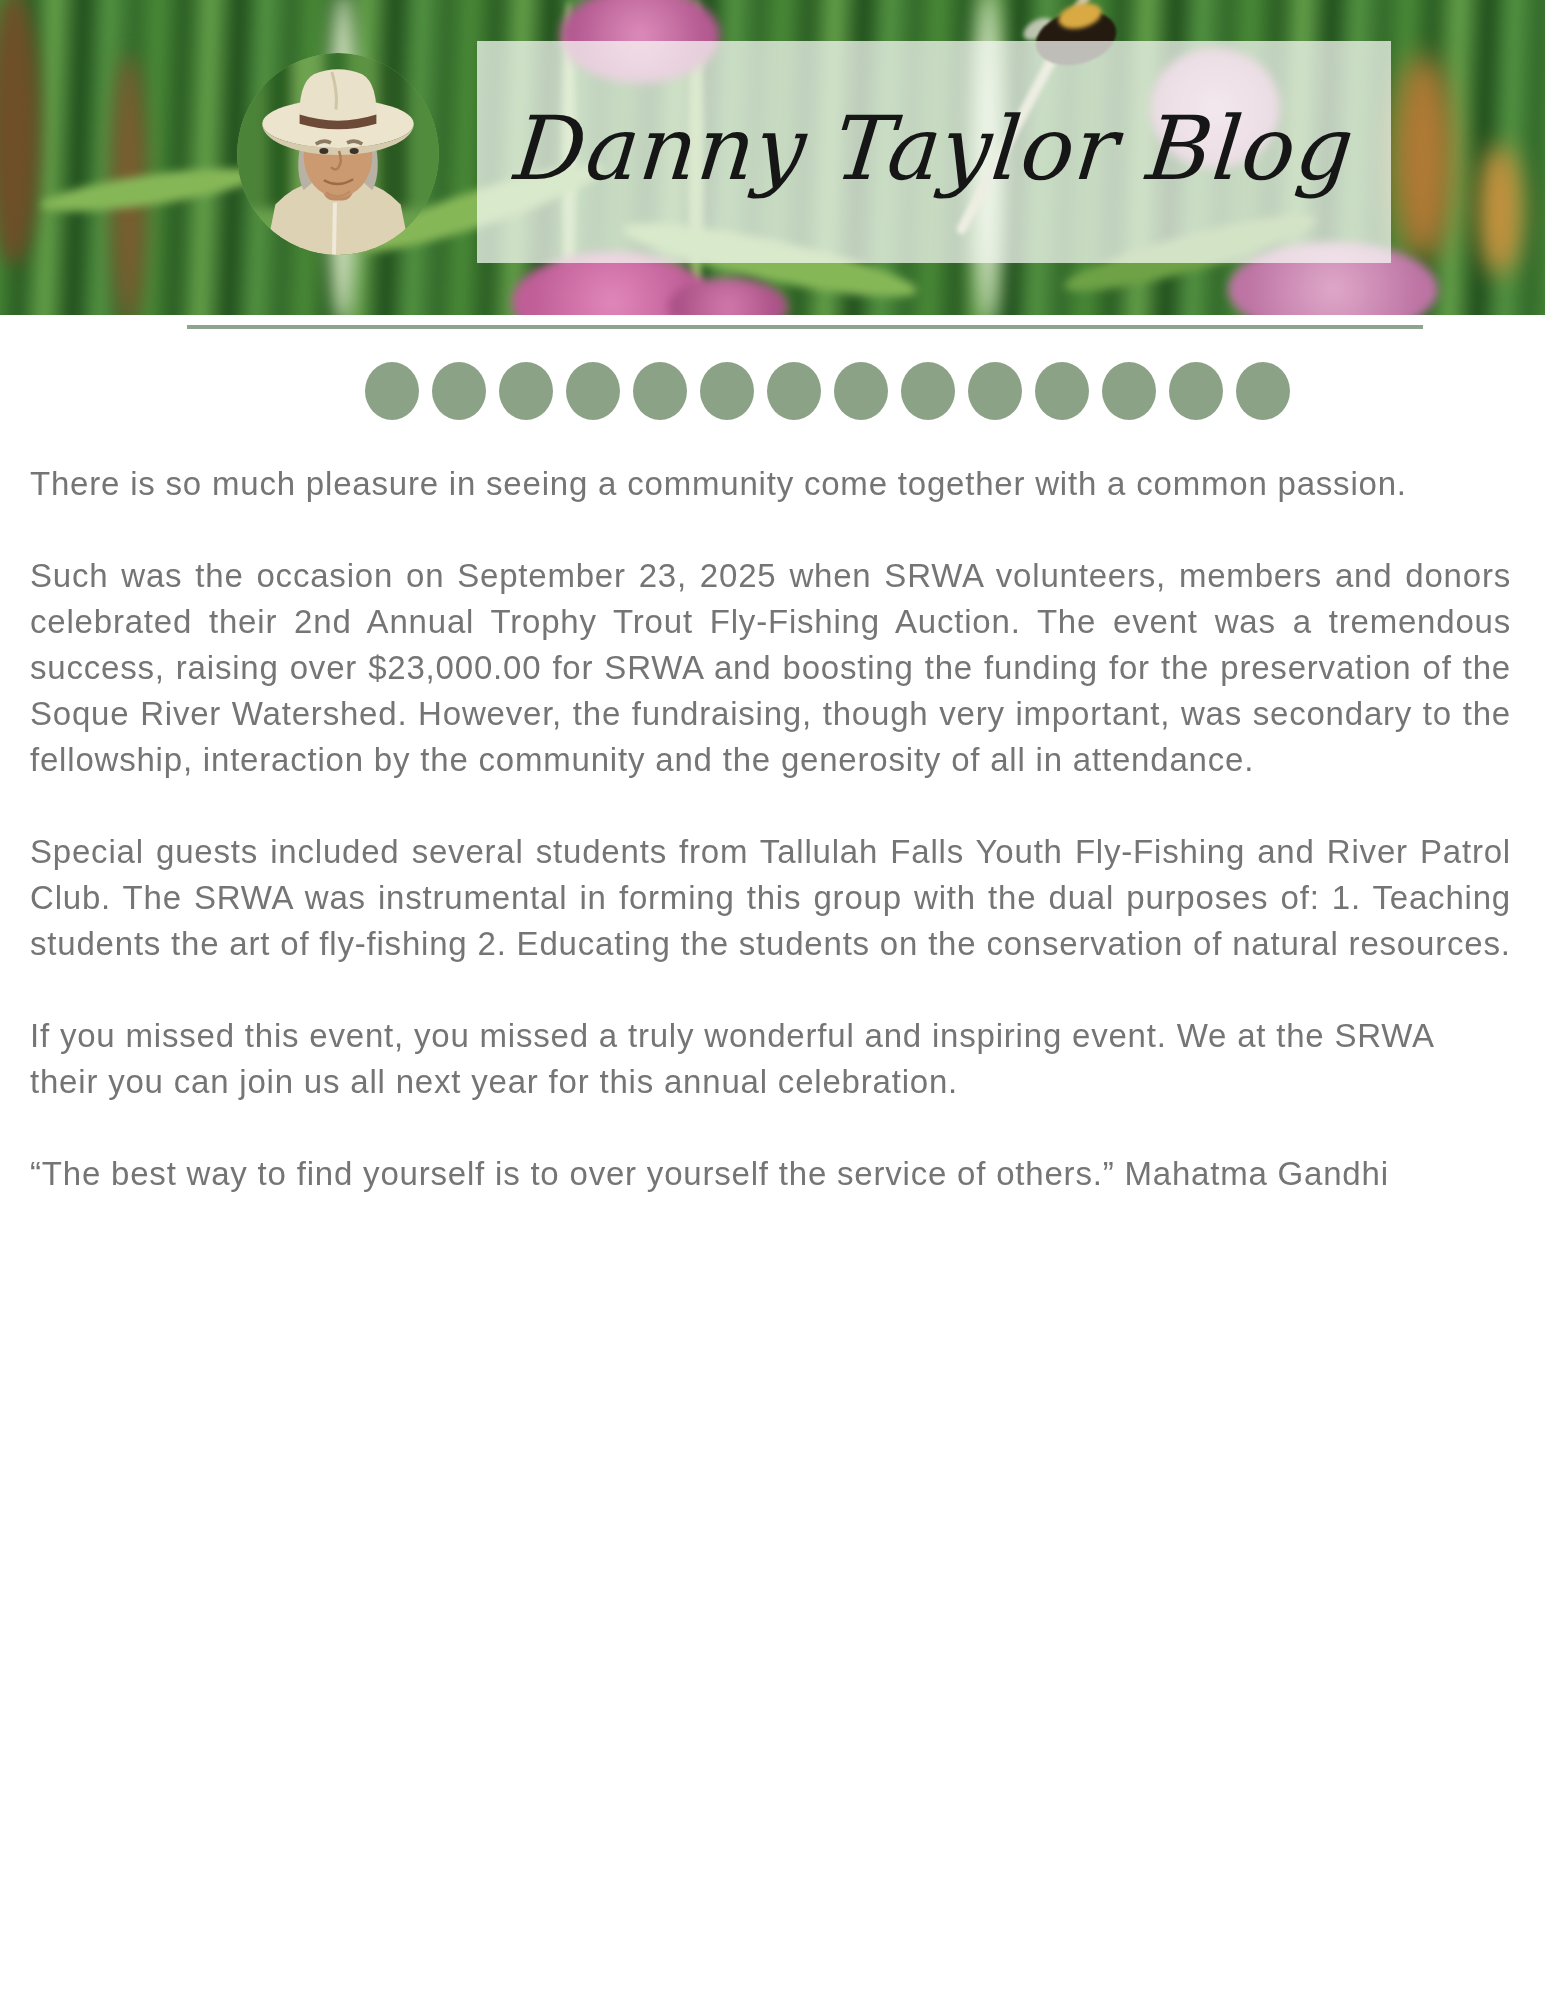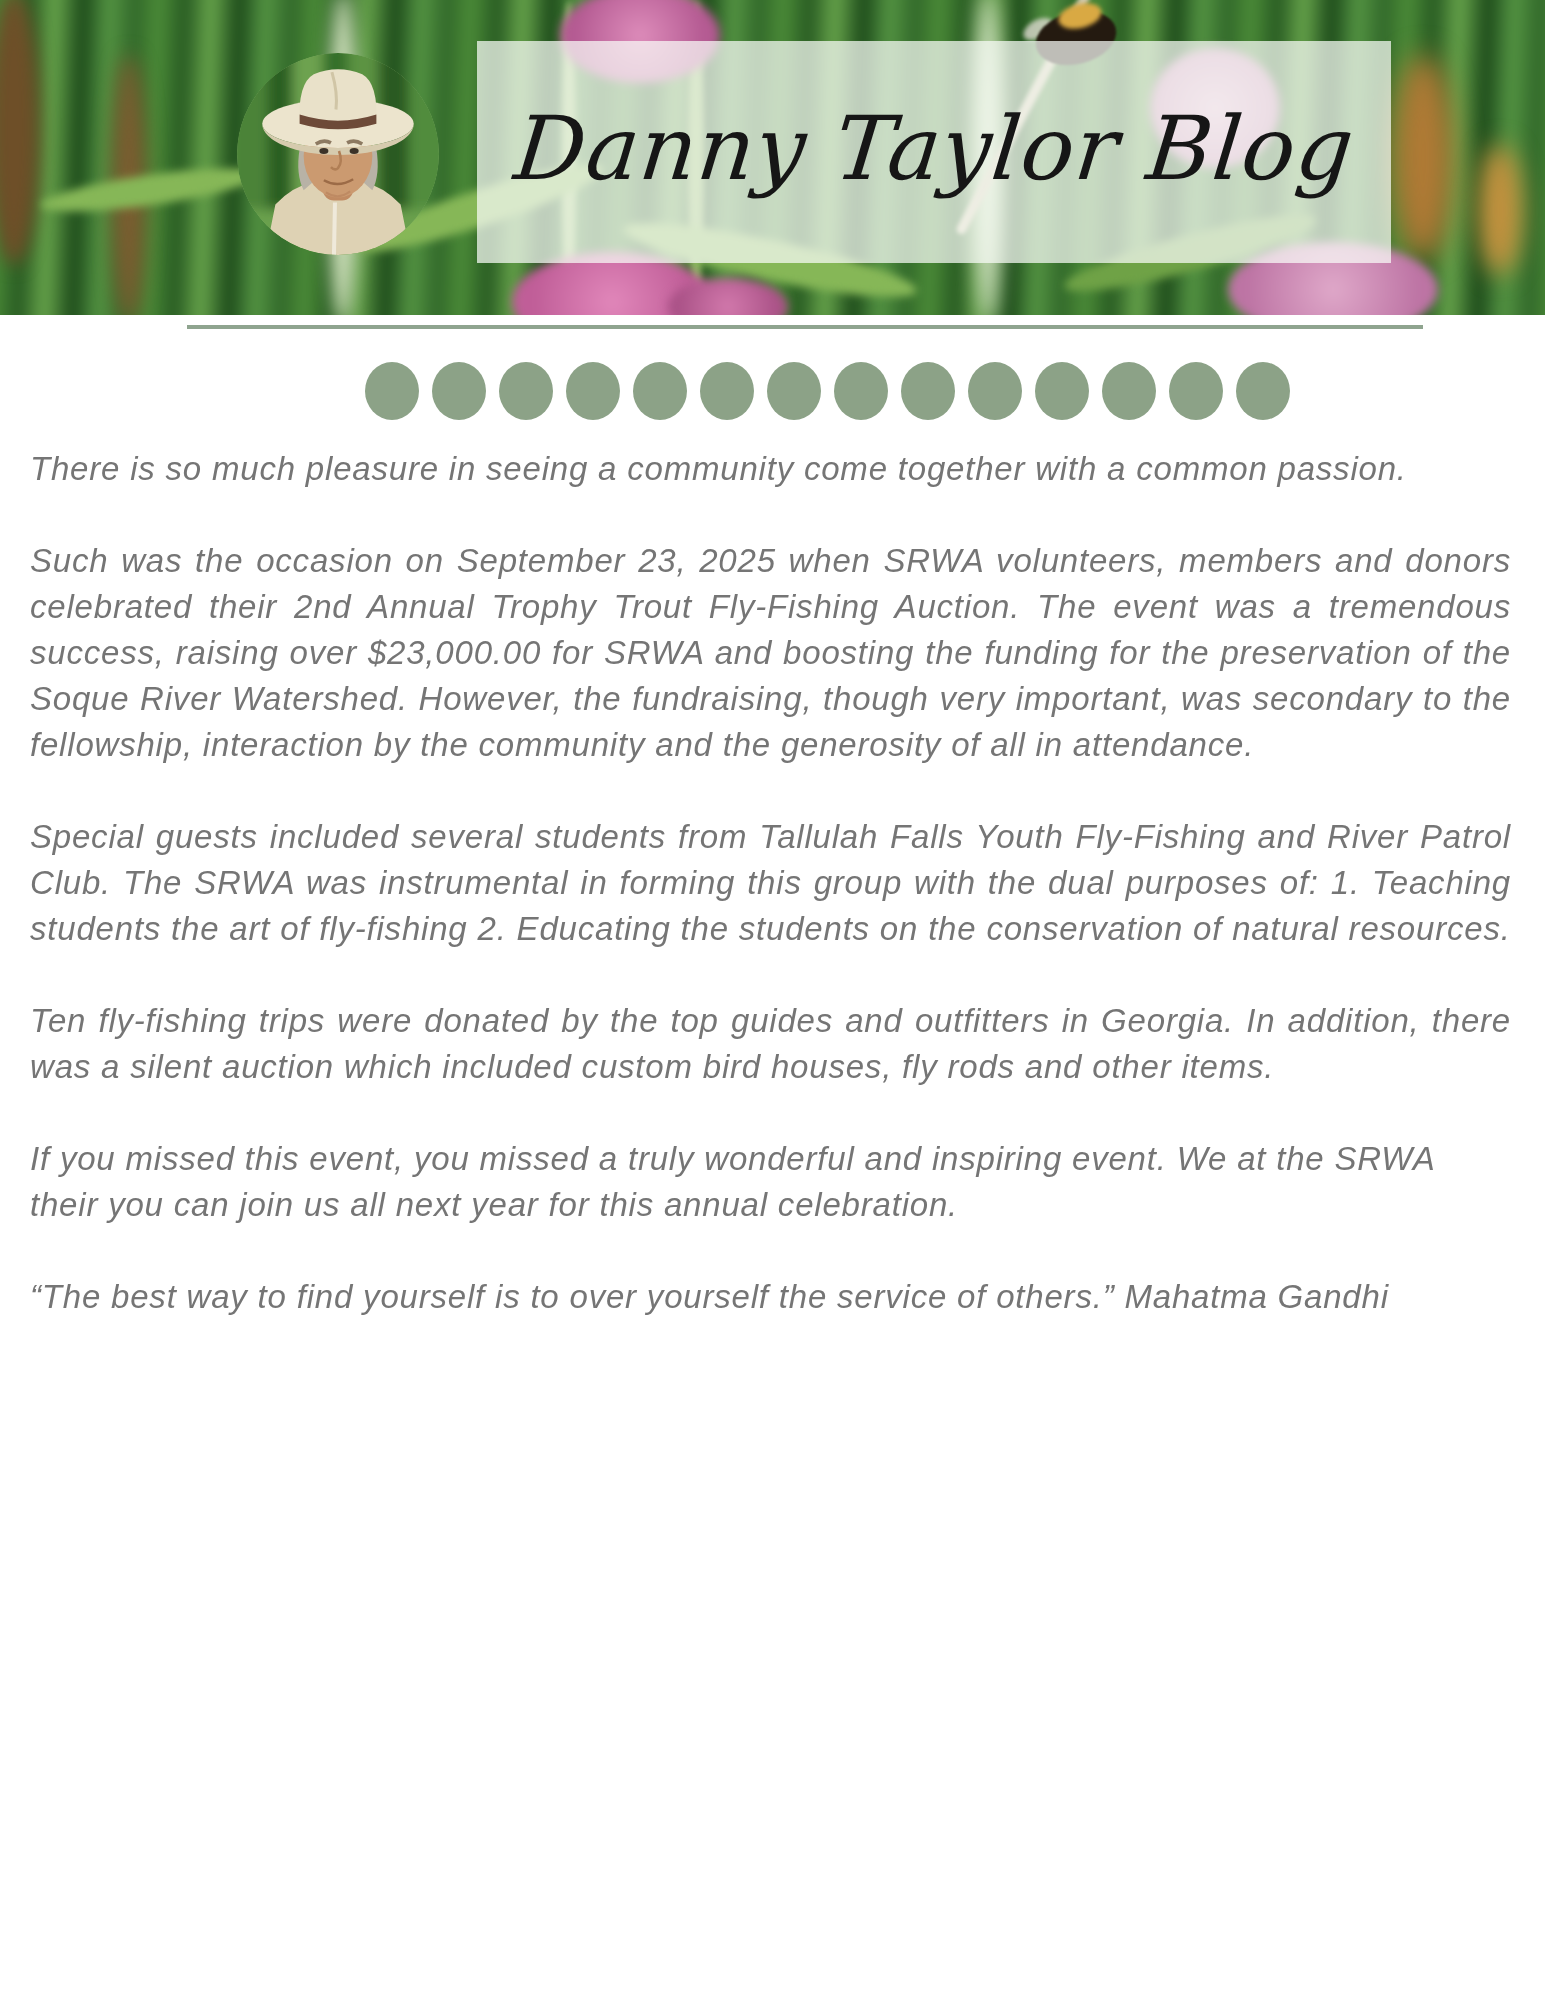--- a/index.html
+++ b/index.html
@@ -62,24 +62,23 @@
   }
   .avatar svg{display:block;width:202px;height:202px;}
 
   
   .rule{position:absolute;top:325px;left:187px;width:1236px;height:4px;background:#8fa48f;}
   .dots{position:absolute;top:362px;left:365px;display:flex;gap:13px;}
   .dot{width:54px;height:58px;border-radius:50%;background:#8ca287;}
 
   
   .article{
-    position:absolute;top:446px;left:30px;width:1481px;
+    position:absolute;top:461px;left:30px;width:1481px;
     color:#757575;font-size:33px;line-height:46px;letter-spacing:0.8px;
     font-weight:400;
-    font-style:italic;
   }
   .para{margin:0 0 46px 0;text-align:left;}
   .para.just{text-align:justify;}
 </style>
 </head>
 <body>
 
 <div class="page">
 
   <div class="hero">
@@ -174,20 +173,19 @@
     </div>
 
   <div class="article">
     <p class="para"><span>There is so much pleasure in seeing a community come together with a common passion.</span><br></p>
 
     <p class="para just"><span>Such was the occasion on September 23, 2025 when SRWA volunteers, members and donors celebrated their 2nd Annual Trophy Trout Fly-Fishing Auction. The event was a tremendous success, raising over $23,000.00 for SRWA and boosting the funding for the preservation of the Soque River Watershed. However, the fundraising, though very important, was secondary to the fellowship, interaction by the community and the generosity of all in attendance.</span></p>
 
     <p class="para just"><span>Special guests included several students from Tallulah Falls Youth Fly-Fishing and River Patrol Club. The SRWA was instrumental in forming this group with the dual purposes of: 1. Teaching students the art of fly-fishing 2. Educating the students on the conservation of natural resources.</span></p>
 
 
-    <p class="para just"><span>Ten fly-fishing trips were donated by the top guides and outfitters in Georgia. In addition, there was a silent auction which included custom bird houses, fly rods and other items.</span></p>
 
     <p class="para"><span>If you missed this event, you missed a truly wonderful and inspiring event. We at the SRWA their you can join us all next year for this annual celebration.</span></p>
 
     <p class="para"><span>“The best way to find yourself is to over yourself the service of others.” Mahatma Gandhi</span><br></p>
   </div>
 
 </div>
 
 </body></html>

